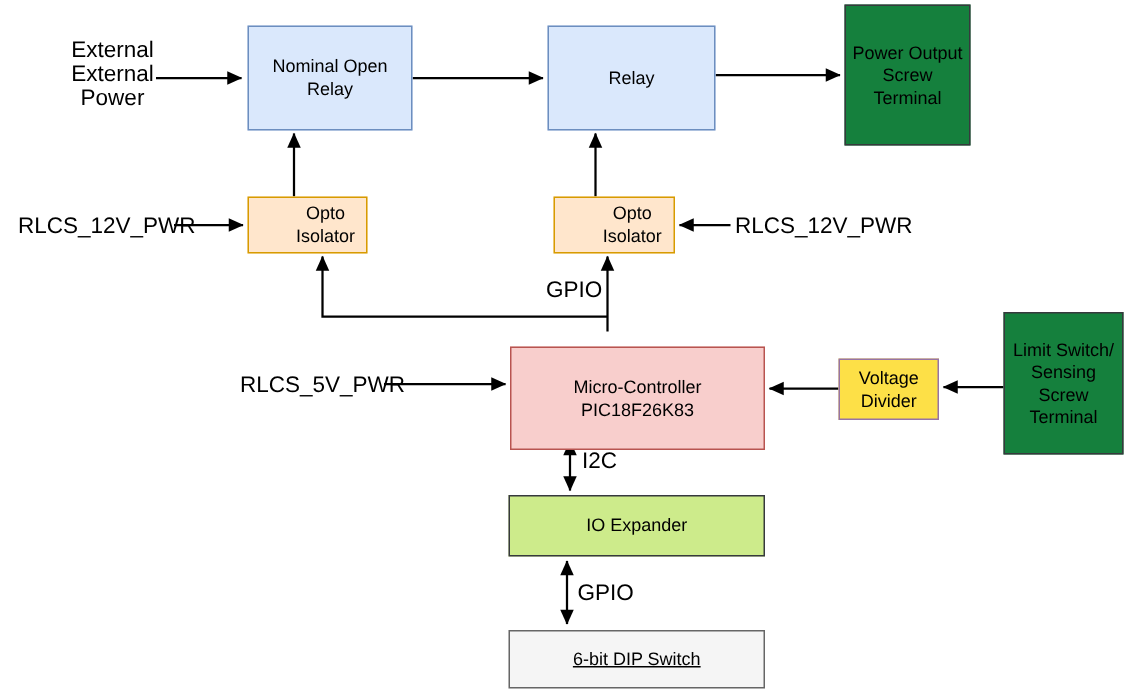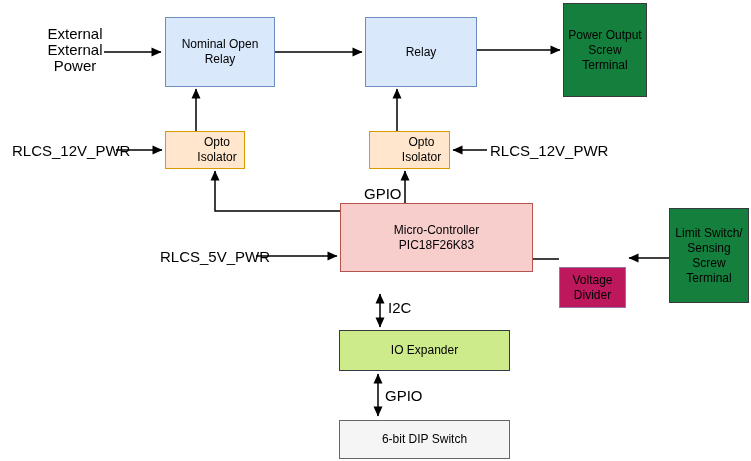--- a/index.html
+++ b/index.html
@@ -18,23 +18,23 @@
     align-items:center;justify-content:center;
     text-align:center;
     font-size:12px;line-height:15px;color:#000;
     border:1.5px solid #000;
   }
   .node span{display:block;}
   .blue  {background:#dae8fc;border-color:#6c8ebf;}
   .orange{background:#ffe6cc;border-color:#d79b00;padding-left:24px;}
   .yellow{background:#15803d;border-color:#36393d;}
   .pink  {background:#f8cecc;border-color:#b85450;}
-  .purple{background:#be185d;border-color:#9673a6;margin-top:28px;}
+  .purple{background:#fde047;border-color:#9673a6;}
   .green {background:#cdeb8b;border-color:#36393d;}
-  .gray  {background:#f5f5f5;border-color:#666666;}
+  .gray  {background:#f5f5f5;border-color:#666666;text-decoration:underline;}
   .wlabel{
     position:absolute;
     font-size:15px;line-height:16px;color:#000;
     white-space:nowrap;
   }
   .wlabel span{display:block;}
   .center{text-align:center;}
   .right{text-align:right;}
 </style>
 </head>
@@ -82,21 +82,21 @@
   </div>
 
   <div class="node orange" style="left:165px;top:131px;width:80px;height:38px">
     <span>Opto Isolator</span>
   </div>
 
   <div class="node orange" style="left:369px;top:131px;width:81px;height:38px">
     <span>Opto Isolator</span>
   </div>
 
-  <div class="node pink" style="left:340px;top:203px;width:193px;height:69px">
+  <div class="node pink" style="left:340px;top:231px;width:170px;height:69px">
     <span>Micro-Controller</span>
     <span>PIC18F26K83</span>
   </div>
 
   <div class="node purple" style="left:559px;top:239px;width:67px;height:41px">
     <span>Voltage</span>
     <span>Divider</span>
   </div>
 
   <div class="node yellow" style="left:669px;top:208px;width:80px;height:95px">

